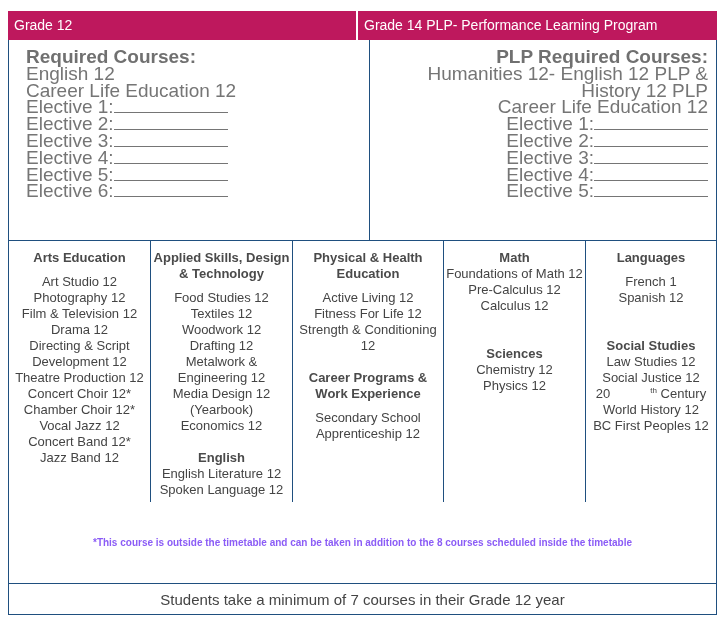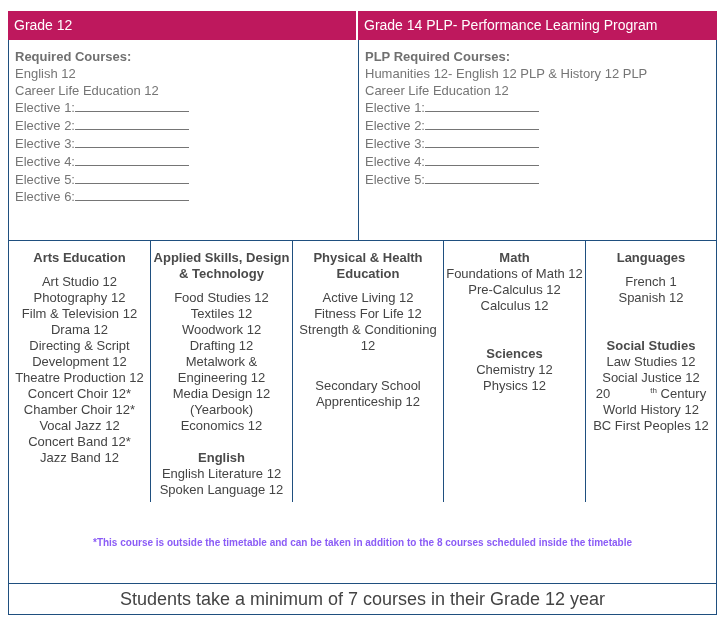--- a/index.html
+++ b/index.html
@@ -4,38 +4,38 @@
 <style>
   html, body { margin: 0; padding: 0; background: #ffffff; }
   body { width: 726px; height: 621px; position: relative; overflow: hidden;
          font-family: "Liberation Sans", "DejaVu Sans", sans-serif; color: #404040; }
   .frame { position: absolute; left: 8px; top: 11px; width: 709px; }
   .hdr-row { display: flex; height: 29px; background: #be185d; }
   .hdr { color: #ffffff; font-size: 14px; line-height: 29px; padding-left: 6px; box-sizing: border-box; }
   .hdr.left { width: 350px; border-right: 2px solid #ffffff; }
   .hdr.right { flex: 1; }
   .top-row { display: flex; height: 200px; border-left: 1px solid #1f4f7f; border-right: 1px solid #1f4f7f; border-bottom: 1px solid #1f4f7f; }
-  .req { box-sizing: border-box; padding: 9px 8px 0 6px; font-size: 13px; line-height: 16.8px; color: #757575; }
+  .req { box-sizing: border-box; padding: 9px 8px 0 6px; font-size: 19px; line-height: 16.8px; color: #757575; margin-left: 11px; }
   .req.left { width: 350px; border-right: 1px solid #1f4f7f; }
-  .req.right { flex: 1; }
+  .req.right { flex: 1; text-align: right; }
   .req .title { font-weight: bold; color: #707070; }
   .req .blank { display: inline-block; width: 114px; border-bottom: 1px solid #757575; height: 12px; vertical-align: baseline; }
   .grid { display: flex; height: 261px; border-left: 1px solid #1f4f7f; border-right: 1px solid #1f4f7f; }
   .col { box-sizing: border-box; border-right: 1px solid #1f4f7f; text-align: center; font-size: 13px; line-height: 16px; color: #444; padding-top: 9px; }
   .col:last-child { border-right: none; }
   .col .cat { font-weight: bold; color: #4a4a4a; }
   .col .gap-sm { height: 8px; }
   .col .gap-md { height: 16px; }
   .col .gap-lg { height: 32px; }
   .c1 { width: 142px; } .c2 { width: 142px; } .c3 { width: 151px; } .c4 { width: 142px; } .c5 { flex: 1; }
   .note-row { height: 81px; border-left: 1px solid #1f4f7f; border-right: 1px solid #1f4f7f; border-bottom: 1px solid #1f4f7f;
               display: flex; align-items: center; justify-content: center; text-align: center; }
   .note { font-weight: bold; font-size: 10px; line-height: 17px; color: #8b5cf6; width: 560px; }
   .foot-row { height: 30px; border-left: 1px solid #1f4f7f; border-right: 1px solid #1f4f7f; border-bottom: 1px solid #1f4f7f;
-              display: flex; align-items: center; justify-content: center; font-size: 18px; color: #444; }
+              display: flex; align-items: center; justify-content: center; font-size: 15px; color: #444; }
   sup { font-size: 8px; line-height: 0; padding-left: 40px; }
 </style>
 </head>
 <body>
 
 <div class="frame">
   <div class="hdr-row">
     <div class="hdr left">Grade 12</div>
     <div class="hdr right">Grade 14 PLP- Performance Learning Program</div>
   </div>
@@ -98,20 +98,21 @@
       <div>Spoken Language 12</div>
     </div>
 
     <div class="col c3">
       <div class="cat">Physical &amp; Health Education</div>
       <div class="gap-sm"></div>
       <div>Active Living 12</div>
       <div>Fitness For Life 12</div>
       <div>Strength &amp; Conditioning 12</div>
       <div class="gap-md"></div>
+      <div class="cat">Career Programs &amp; Work Experience</div>
       <div class="gap-sm"></div>
       <div>Secondary School Apprenticeship 12</div>
     </div>
 
     <div class="col c4">
       <div class="cat">Math</div>
       <div>Foundations of Math 12</div>
       <div>Pre-Calculus 12</div>
       <div>Calculus 12</div>
       <div class="gap-lg"></div>

